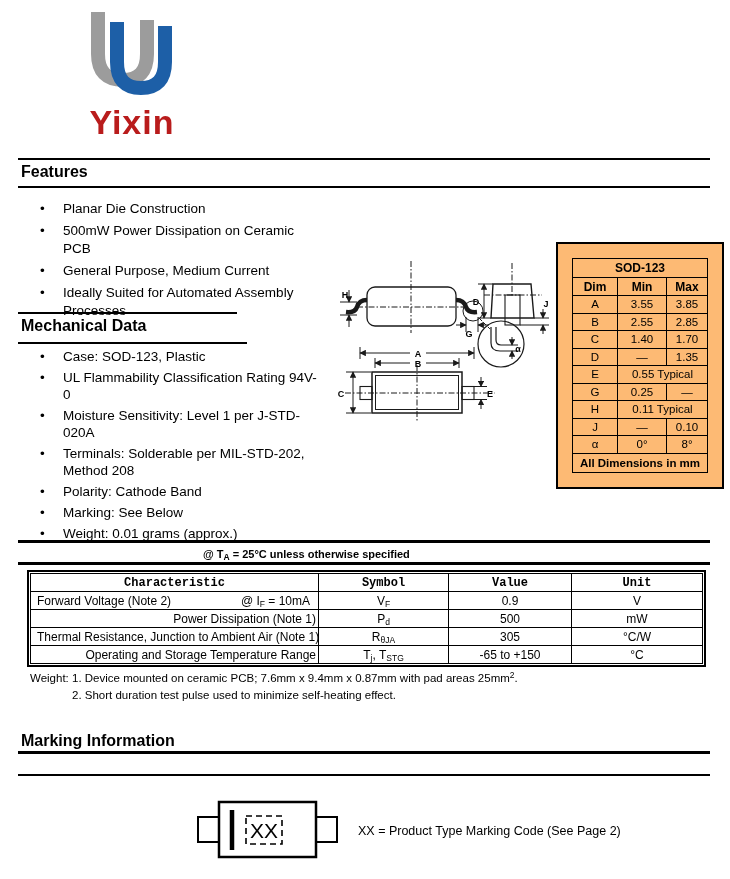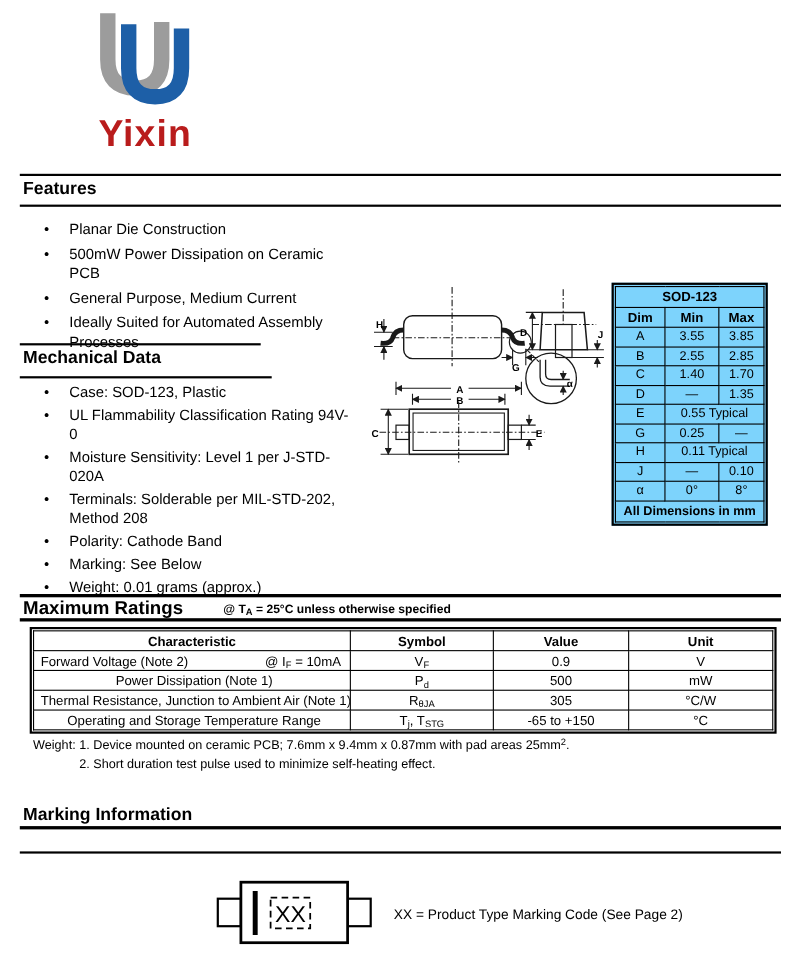--- a/index.html
+++ b/index.html
@@ -20,38 +20,38 @@
 
   .sec-head{position:absolute;font-size:16px;font-weight:bold;}
   .sec-head.big{font-size:17px;}
 
   ul.blist{list-style:none;margin:0;padding:0;position:absolute;}
   ul.blist li{position:relative;padding-left:25px;font-size:13.5px;line-height:18px;margin-bottom:4px;}
   ul.blist li::before{content:"•";position:absolute;left:2px;top:0;font-size:13.5px;}
   ul.blist.tight li{line-height:17px;margin-bottom:4px;}
 
   
-  .dim-wrap{position:absolute;left:556px;top:242px;width:136px;border:2px solid #000;padding:1px;background:#7dd3fc;margin-top:15px;}
+  .dim-wrap{position:absolute;left:556px;top:242px;width:136px;border:2px solid #000;padding:14px;background:#fdba74;}
   .dim-wrap table{border-collapse:collapse;width:100%;}
   .dim-wrap td{border:1px solid #000;text-align:center;font-size:11.5px;height:16.5px;padding:0;}
   .dim-wrap td.tt{font-weight:bold;font-size:12px;height:18px;}
   .dim-wrap td.hd{font-weight:bold;font-size:12px;height:17px;}
   .dim-wrap td.ft{font-weight:bold;font-size:11.5px;height:18px;}
 
   
   .cond{font-size:11px;font-weight:bold;}
   sub{font-size:8.5px;vertical-align:-2px;line-height:0;}
   sup{font-size:8.5px;vertical-align:4px;line-height:0;}
 
   
   .rat-wrap{position:absolute;left:27px;top:570px;width:673px;border:2px solid #000;padding:1px;background:#fff;}
   .rat-wrap table{border-collapse:collapse;width:100%;table-layout:fixed;}
   .rat-wrap td{border:1px solid #000;font-size:12px;height:17px;text-align:center;padding:0 2px;overflow:hidden;white-space:nowrap;}
-  .rat-wrap td.ch{text-align:center;padding-left:6px;}
-  .rat-wrap tr.hdr td{font-weight:bold;}
+  .rat-wrap td.ch{text-align:right;padding-left:6px;}
+  .rat-wrap tr.hdr td{font-weight:bold;font-family:Liberation Mono, monospace;}
   .char-flex{display:flex;justify-content:space-between;align-items:center;padding-right:6px;}
 
   .notes{position:absolute;left:30px;top:670px;display:flex;font-size:11.5px;line-height:17px;}
   .notes .nlabel{width:42px;}
   .marking-label{position:absolute;left:358px;top:824px;font-size:12.5px;}
 
   svg text{font-family:"Liberation Sans",sans-serif;}
 </style>
 </head>
 <body>
@@ -227,21 +227,20 @@
         <td>8°</td>
       </tr>
       <tr>
             <td class="ft" colspan="3">All Dimensions in mm</td>
           </tr>
     </tbody>
       </table>
   </div>
 
   <div class="rule" style="left:18px;top:540px;width:692px;height:3px;"></div>
-  <div class="sec-head big" style="left:21px;top:543px;">Maximum Ratings</div>
   <div class="abs cond" style="left:203px;top:548px;">
     <span>@ T</span><sub>A</sub><span> = 25°C unless otherwise specified</span>
   </div>
   <div class="rule" style="left:18px;top:562px;width:692px;height:3px;"></div>
 
   <div class="rat-wrap">
     <table>
       <tbody>
           <tr class="hdr">
         <td style="width:283px;">Characteristic</td>

